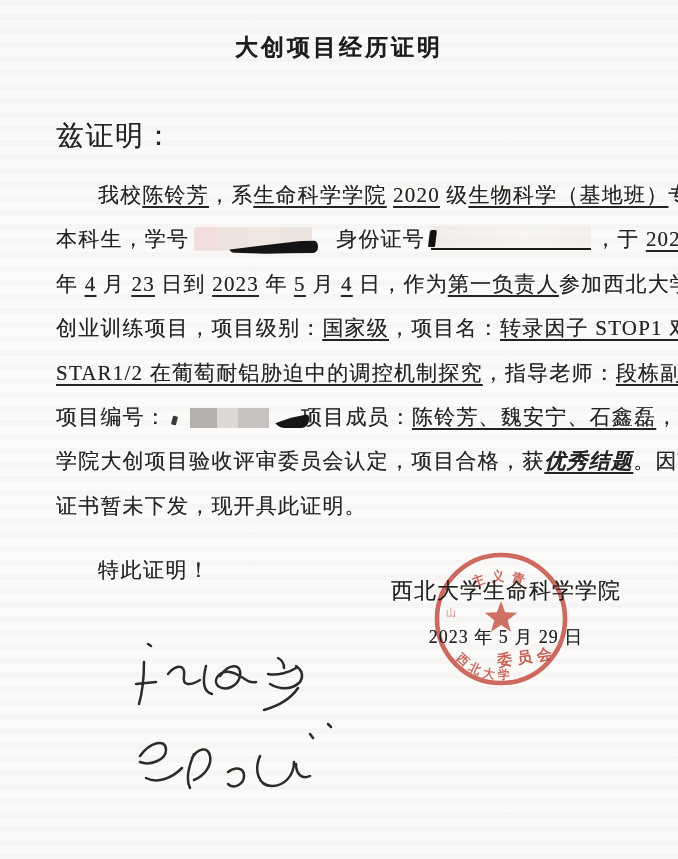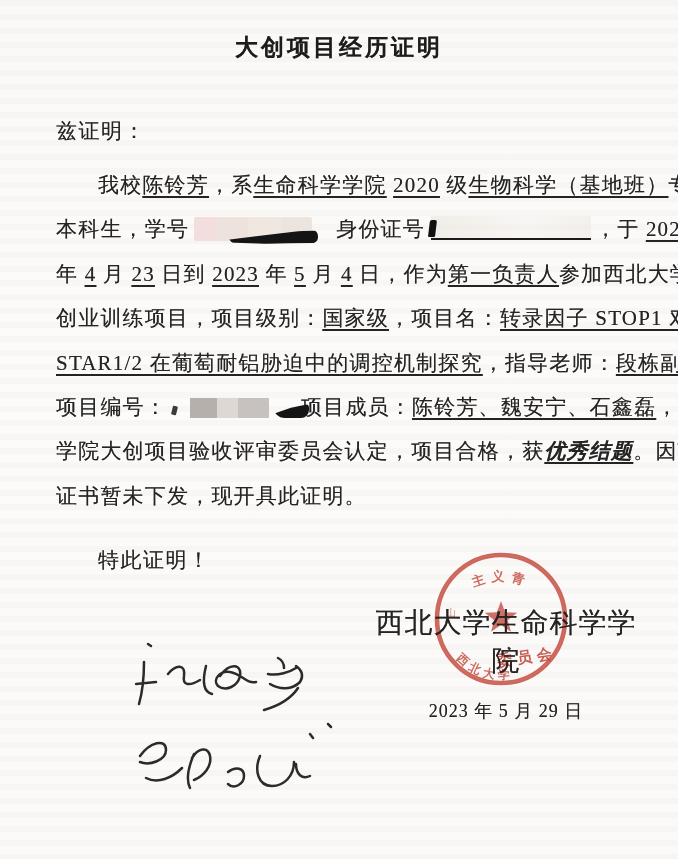--- a/index.html
+++ b/index.html
@@ -11,21 +11,21 @@
     font-family:"Liberation Serif","DejaVu Serif",serif;
     color:#242424;
   }
   .doc{position:relative;width:678px;height:685px;}
   .title{
     margin:0;padding-top:32px;text-align:center;
     font-size:23px;font-weight:bold;letter-spacing:3px;color:#1c1c1c;
     text-shadow:0 0 .6px rgba(0,0,0,.55);
   }
   .salutation{
-    margin:54px 56px 0 56px;font-size:21px;letter-spacing:1.5px;
+    margin:54px 56px 0 56px;font-size:28px;letter-spacing:1.5px;
     text-shadow:0 0 .5px rgba(0,0,0,.45);
   }
   .bodylines{margin:18px 50px 0 56px;}
   .bodyline{
     font-size:21px;line-height:44.4px;letter-spacing:1.2px;white-space:nowrap;
     text-shadow:0 0 .5px rgba(0,0,0,.45);
   }
   .bodyline.indent{text-indent:42px;}
   .u{text-decoration:underline;text-underline-offset:4px;text-decoration-thickness:1.6px;}
   .bu{font-weight:bold;text-decoration:underline;text-underline-offset:4px;text-decoration-thickness:2px;font-style:italic;}
@@ -65,21 +65,21 @@
   }
   .redact-project-no::after{
     content:"";position:absolute;right:-8px;bottom:0;width:36px;height:14px;background:#151515;
     border-radius:2px 4px 8px 12px;
     clip-path:polygon(0 72%,50% 26%,100% 0,100% 100%,0 100%);
   }
   
   .signoff{
     position:absolute;left:372px;top:576px;width:268px;text-align:center;z-index:3;
   }
-  .signoff .org{font-size:28px;letter-spacing:1px;text-shadow:0 0 .5px rgba(0,0,0,.5);margin-top:28px;}
+  .signoff .org{font-size:22px;letter-spacing:1px;text-shadow:0 0 .5px rgba(0,0,0,.5);}
   .signoff .date{font-size:18px;letter-spacing:1px;margin-top:19px;text-shadow:0 0 .5px rgba(0,0,0,.5);}
   .seal{position:absolute;left:426px;top:546px;width:150px;height:150px;z-index:1;opacity:.92;}
   .handwriting{position:absolute;left:102px;top:636px;width:300px;height:190px;z-index:2;}
 </style>
 </head>
 <body>
 
 <div class="doc">
 
   <h1 class="title">大创项目经历证明</h1>

